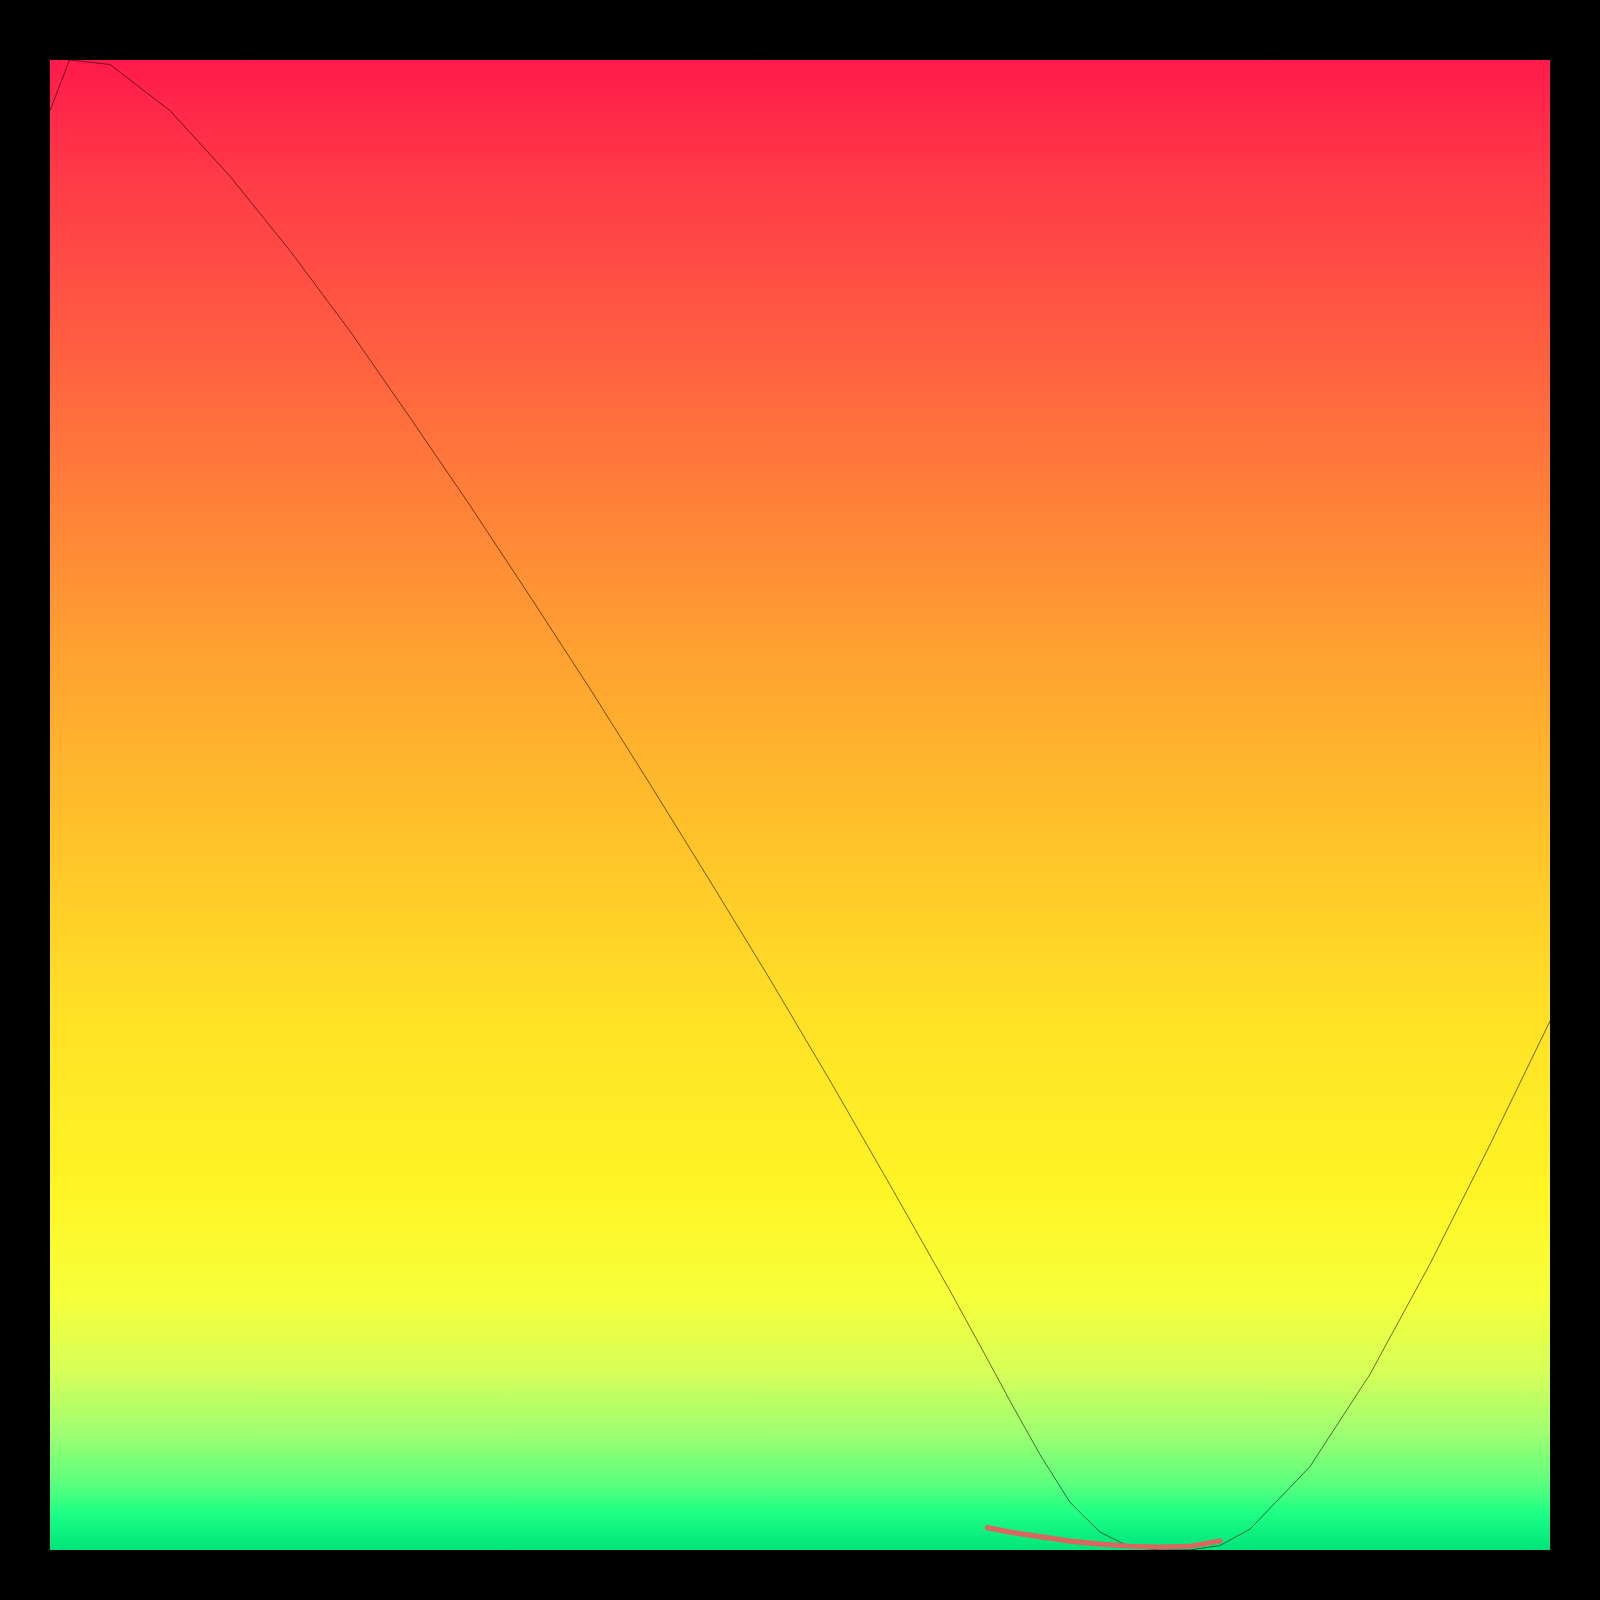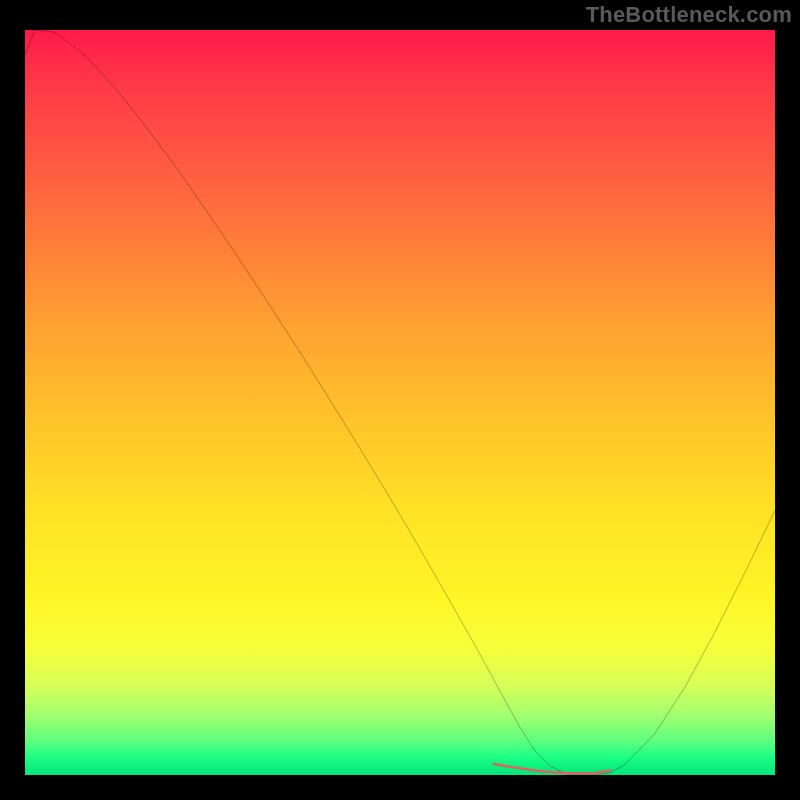--- a/index.html
+++ b/index.html
@@ -57,21 +57,20 @@
     position: absolute;
     inset: 0;
     width: 100%;
     height: 100%;
   }
 </style>
 </head>
 <body>
 
 <div class="frame">
-  <div class="attribution">TheBottleneck.com</div>
 
   <div class="plot">
     <div class="gradient"></div>
     <svg class="curve-svg" viewBox="0 0 100 100" preserveAspectRatio="none">
       <path id="curve-path" fill="none" stroke="#000" stroke-width="0.28" vector-effect="non-scaling-stroke" d="M0.00 3.40 L1.30 0.00 L4.00 0.30 L8.00 3.40 L12.00 7.80 L16.00 12.80 L20.00 18.20 L24.00 24.00 L28.00 29.90 L32.00 36.00 L36.00 42.20 L40.00 48.60 L44.00 55.10 L48.00 61.70 L52.00 68.50 L56.00 75.50 L60.00 82.60 L62.50 87.20 L64.00 90.00 L66.00 93.60 L68.00 96.80 L70.00 98.80 L72.00 99.80 L74.00 100.00 L76.00 100.00 L78.00 99.70 L80.00 98.60 L84.00 94.40 L88.00 88.20 L92.00 80.80 L96.00 72.80 L100.00 64.50"></path>
       <path id="marker-path" fill="none" stroke="#d9665f" stroke-width="2.6" stroke-linecap="round" stroke-linejoin="round" vector-effect="non-scaling-stroke" d="M62.50 98.50 L64.00 98.80 L66.00 99.10 L68.00 99.40 L70.00 99.60 L72.00 99.75 L74.00 99.80 L76.00 99.75 L78.00 99.40"></path>
     </svg>
   </div>
 </div>
 

